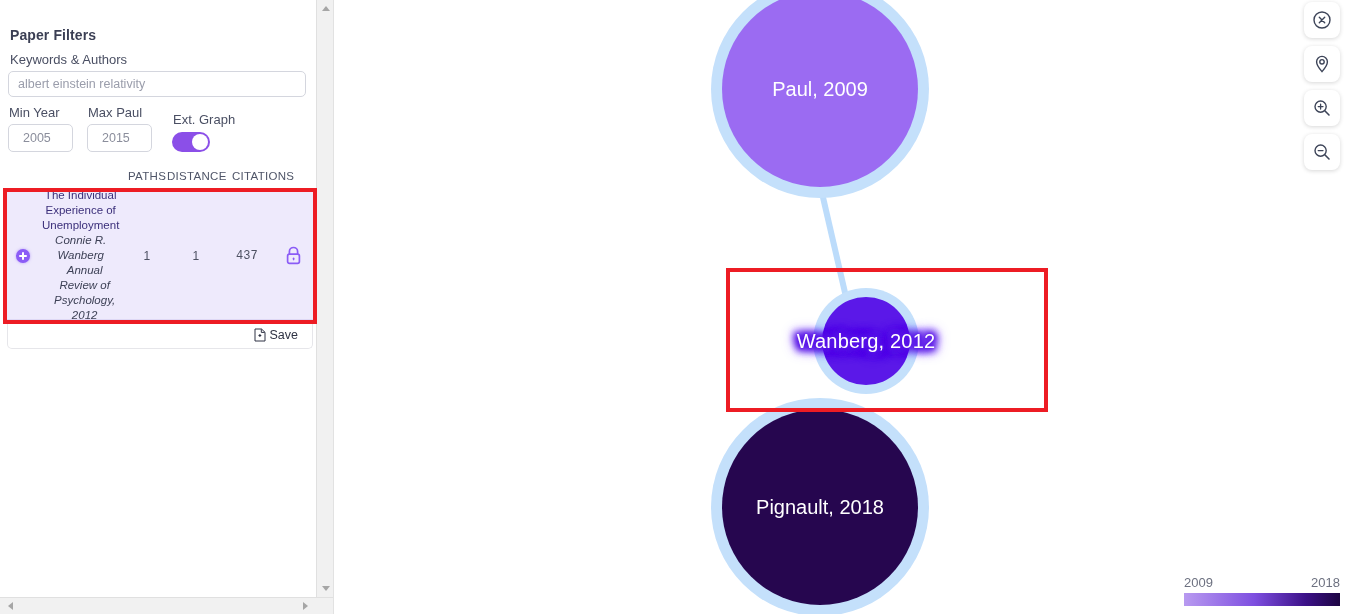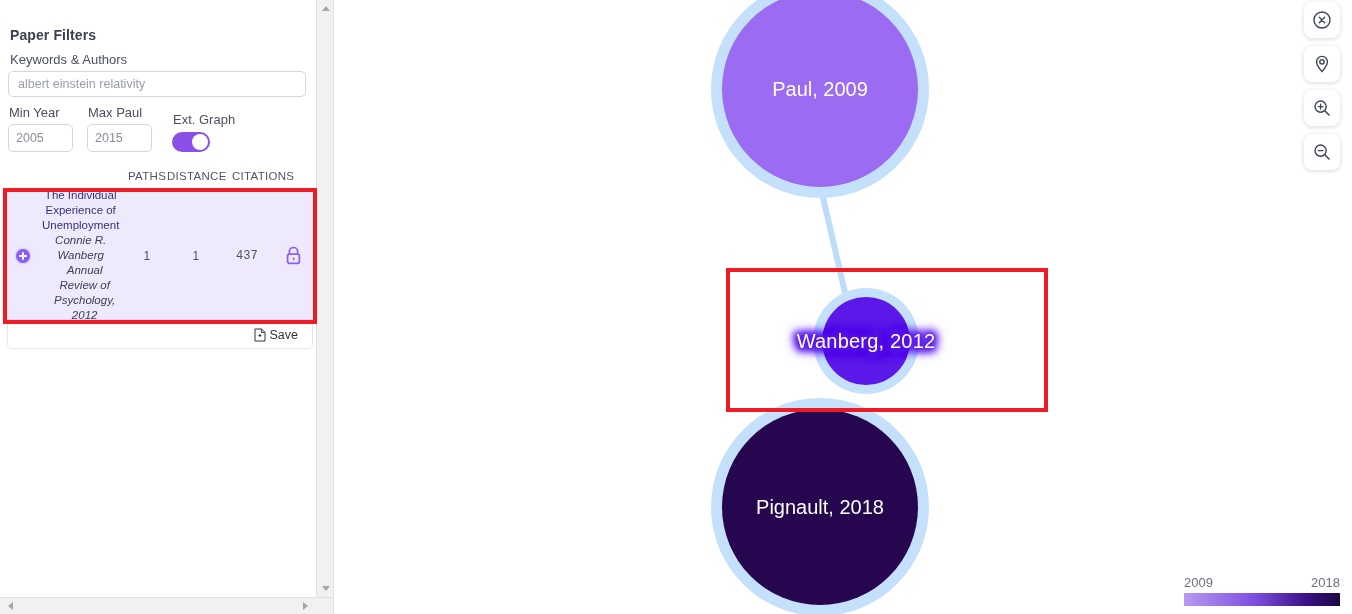--- a/index.html
+++ b/index.html
@@ -34,21 +34,21 @@
     background: #fff; font-size: 12.5px; color: #9a9dab;
     padding: 0 9px; line-height: 26px; outline: none;
     font-family: "Liberation Sans", sans-serif;
   }
   .year-row { display: flex; align-items: flex-end; margin-top: 8px; }
   .year-col { margin-right: 14px; }
   .year-col .field-label { margin: 0 0 4px 1px; }
   .year-input {
     width: 65px; height: 28px; border: 1px solid #d4d6de; border-radius: 5px;
     background: #fff; font-size: 12.5px; color: #8b8e9c;
-    padding: 0 7px; line-height: 28px; outline: none;
+    padding: 0 14px; line-height: 28px; outline: none;
     font-family: "Liberation Sans", sans-serif;
   }
   .toggle-col { margin-left: 6px; }
   .toggle-col .field-label { margin: 0 0 5px 1px; }
   .toggle {
     width: 38px; height: 20px; border-radius: 11px; background: #8b4fe8;
     position: relative; cursor: pointer;
   }
   .toggle .knob {
     position: absolute; top: 2px; right: 2px;

